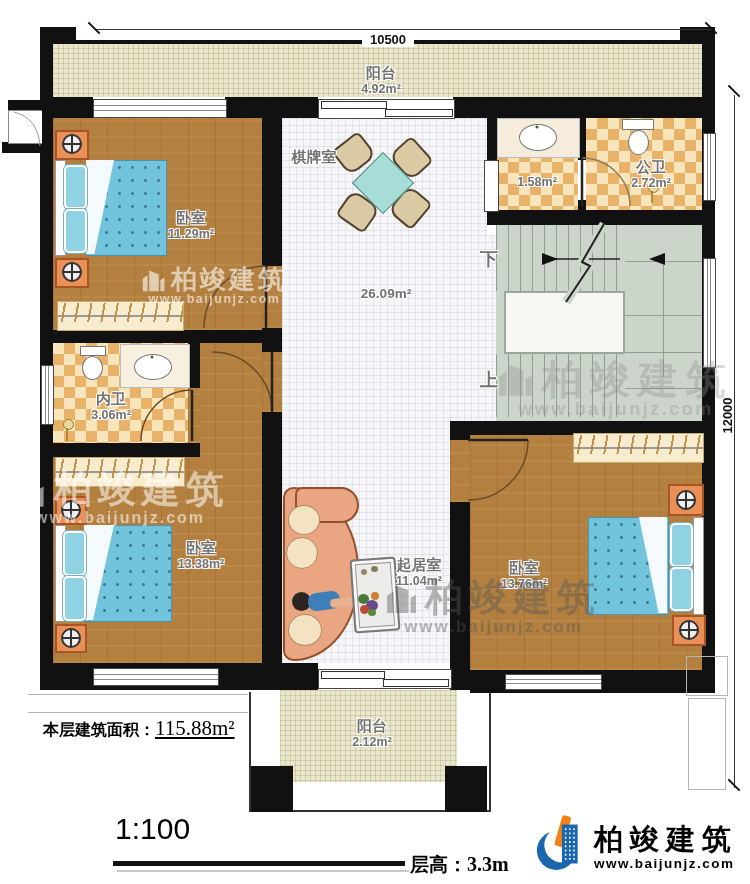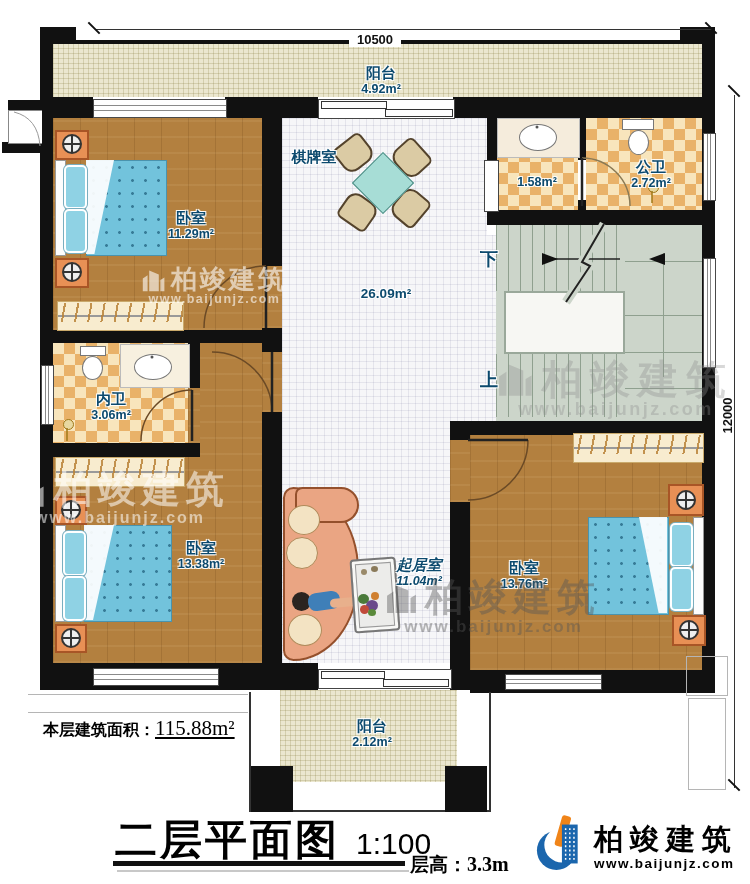--- a/index.html
+++ b/index.html
@@ -56,21 +56,21 @@
   .sinkoval{position:absolute;background:#fff;border:1.5px solid #777;border-radius:50%;}
   .drain{position:absolute;border:1.5px solid #a07818;border-radius:50%;background:#e8d8a0;}
   .chair{position:absolute;background:#dbcba4;border:2px solid #54432c;border-radius:6px 6px 11px 11px;}
   .ctable{position:absolute;background:#a7ddd6;border:1px solid #4a8a82;transform:rotate(45deg);}
   .sofa{position:absolute;background:#eaa583;border:2px solid #94502c;}
   .cushion{position:absolute;background:#f3e3c3;border:1px solid #b08a5a;border-radius:50%;}
   .ctab{position:absolute;background:#ececea;border:2px solid #777;border-radius:4px;transform:rotate(-4deg);
         box-shadow:inset 0 0 0 3px #f8f8f6,inset 0 0 0 4px #9a9a9a;}
   .dot{position:absolute;border-radius:50%;}
   
-  .lab{position:absolute;color:#0c4a6e;font-weight:bold;text-align:center;line-height:1.18;white-space:nowrap;
+  .lab{position:absolute;color:#737373;font-weight:bold;text-align:center;line-height:1.18;white-space:nowrap;
     transform:translate(-50%,-50%);
     text-shadow:-1px -1px 0 rgba(255,255,255,.9),1px -1px 0 rgba(255,255,255,.9),-1px 1px 0 rgba(255,255,255,.9),1px 1px 0 rgba(255,255,255,.9);}
   .lab .name{font-size:15px;}
   .lab .area{font-size:12.5px;}
   .dimlab{position:absolute;color:#111;font-weight:bold;font-size:13px;text-align:center;}
   .tick{position:absolute;width:16px;height:2px;background:#111;transform:rotate(45deg);}
   .thin{position:absolute;border:1px solid #b5b5b5;}
   
   .wm{position:absolute;pointer-events:none;line-height:1.05;}
   .wm .row{display:flex;align-items:center;}
@@ -309,21 +309,21 @@
   <div class="lab" style="left:489px;top:260px;font-size:18px;">下</div>
   <div class="lab" style="left:489px;top:381px;font-size:18px;">上</div>
   <div class="lab" style="left:111px;top:406px;">
     <div class="name">内卫</div>
     <div class="area">3.06m²</div>
   </div>
   <div class="lab" style="left:201px;top:555px;">
     <div class="name">卧室</div>
     <div class="area">13.38m²</div>
   </div>
-  <div class="lab" style="left:419px;top:572px;font-style:italic;">
+  <div class="lab" style="left:419px;top:572px;">
     <div class="name">起居室</div>
     <div class="area">11.04m²</div>
   </div>
   <div class="lab" style="left:524px;top:575px;">
     <div class="name">卧室</div>
     <div class="area">13.76m²</div>
   </div>
   <div class="lab" style="left:372px;top:733px;">
     <div class="name">阳台</div>
     <div class="area">2.12m²</div>
@@ -362,31 +362,30 @@
           <use href="#bldg"></use>
         </svg>
       <span class="t1" style="font-size:38px;letter-spacing:6px;">柏竣建筑</span>
     </div>
     <div class="t2" style="font-size:17px;letter-spacing:2px;text-align:center;">www.baijunjz.com</div>
   </div>
 
   <div class="abs" style="left:95px;top:29px;width:618px;height:1px;background:#333;"></div>
   <div class="tick" style="left:86px;top:27px;"></div>
   <div class="tick" style="left:703px;top:27px;"></div>
-  <div class="dimlab" style="left:349px;top:32px;width:52px;background:#fff;">10500</div>
+  <div class="dimlab" style="left:362px;top:32px;width:52px;background:#fff;">10500</div>
   <div class="abs" style="left:734px;top:95px;width:1px;height:693px;background:#333;"></div>
   <div class="tick" style="left:726px;top:90px;"></div>
   <div class="tick" style="left:726px;top:784px;"></div>
   <div class="dimlab" style="left:697px;top:408px;width:60px;transform:rotate(-90deg);background:transparent;">12000</div>
 
   <div class="tb" style="left:43px;top:716px;">
     <span style="font-size:16px;font-weight:bold;">本层建筑面积：</span><span style="font-size:21px;font-family:'Liberation Serif',serif;text-decoration:underline;">115.88m²</span>
   </div>
   <div class="tb" style="left:115px;top:812px;display:flex;align-items:baseline;gap:16px;">
-    <span style="font-size:42px;font-weight:bold;letter-spacing:3px;">二层平面图</span>
     <span style="font-size:30px;">1:100</span>
   </div>
   <div class="abs" style="left:113px;top:861px;width:292px;height:5px;background:#111;"></div>
   <div class="abs" style="left:117px;top:870px;width:292px;height:2px;background:#c8c8c8;"></div>
   <div class="tb" style="left:410px;top:852px;">
     <span style="font-size:19px;font-weight:bold;">层高：</span><span style="font-size:20px;font-family:'Liberation Serif',serif;font-weight:bold;">3.3m</span>
   </div>
 
   <svg width="50" height="62" viewBox="0 0 54 66" style="position:absolute;left:536px;top:813px;">
     <circle cx="22" cy="40" r="21" fill="#1b66ad"></circle>

